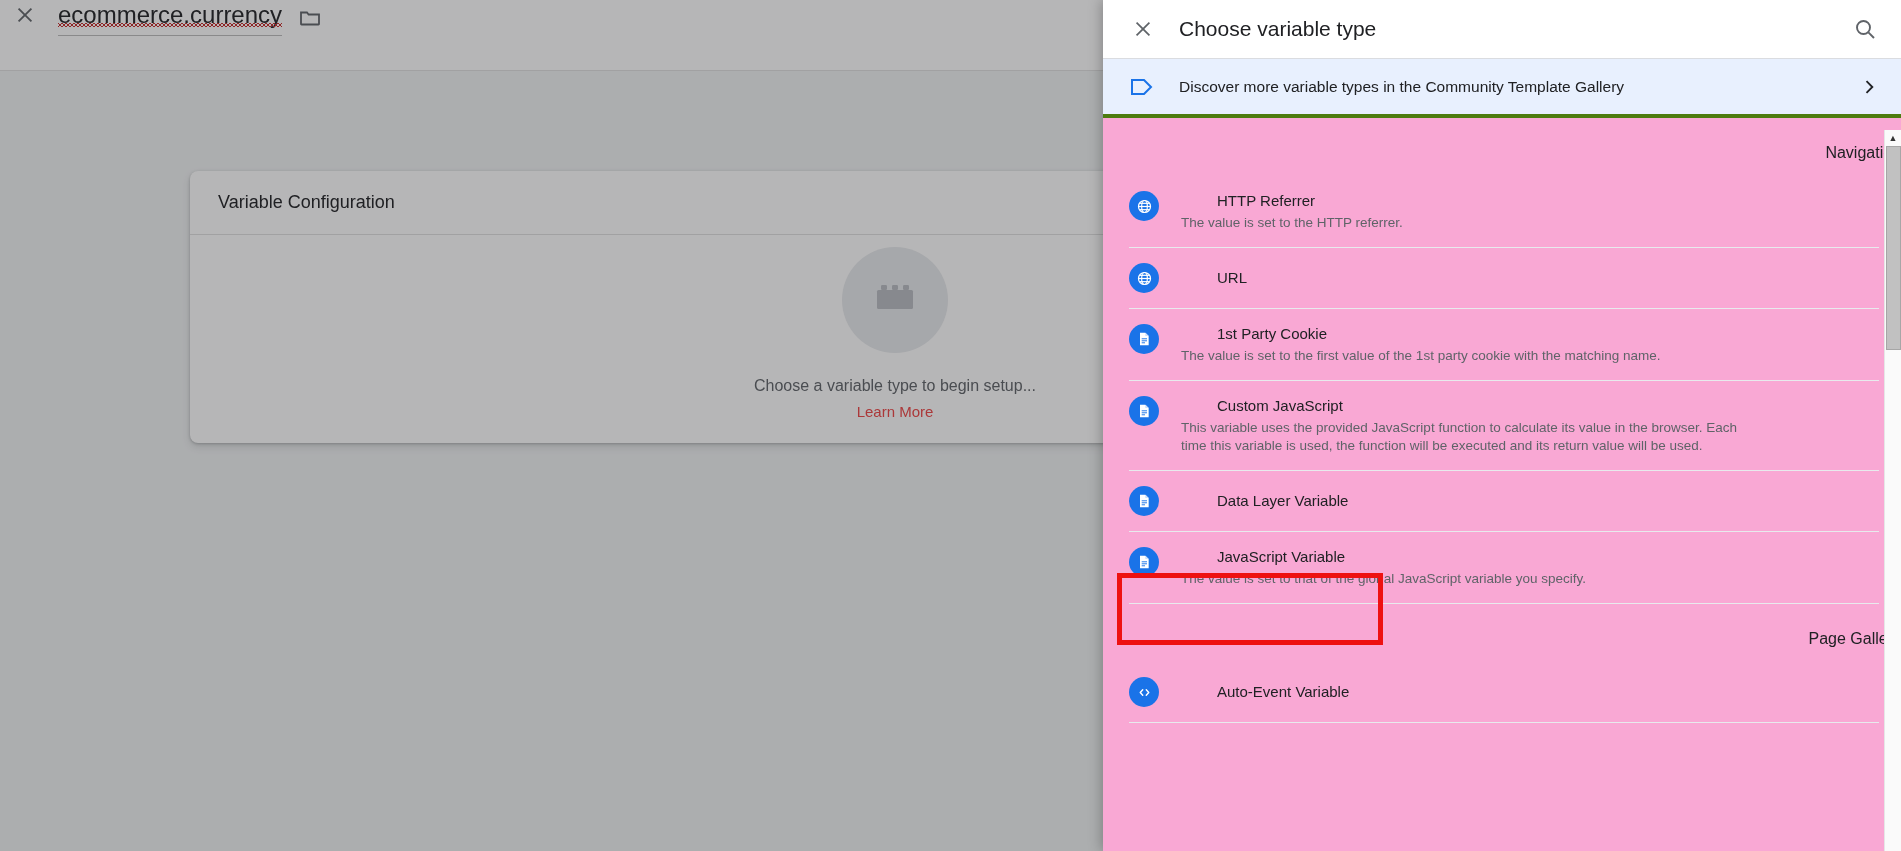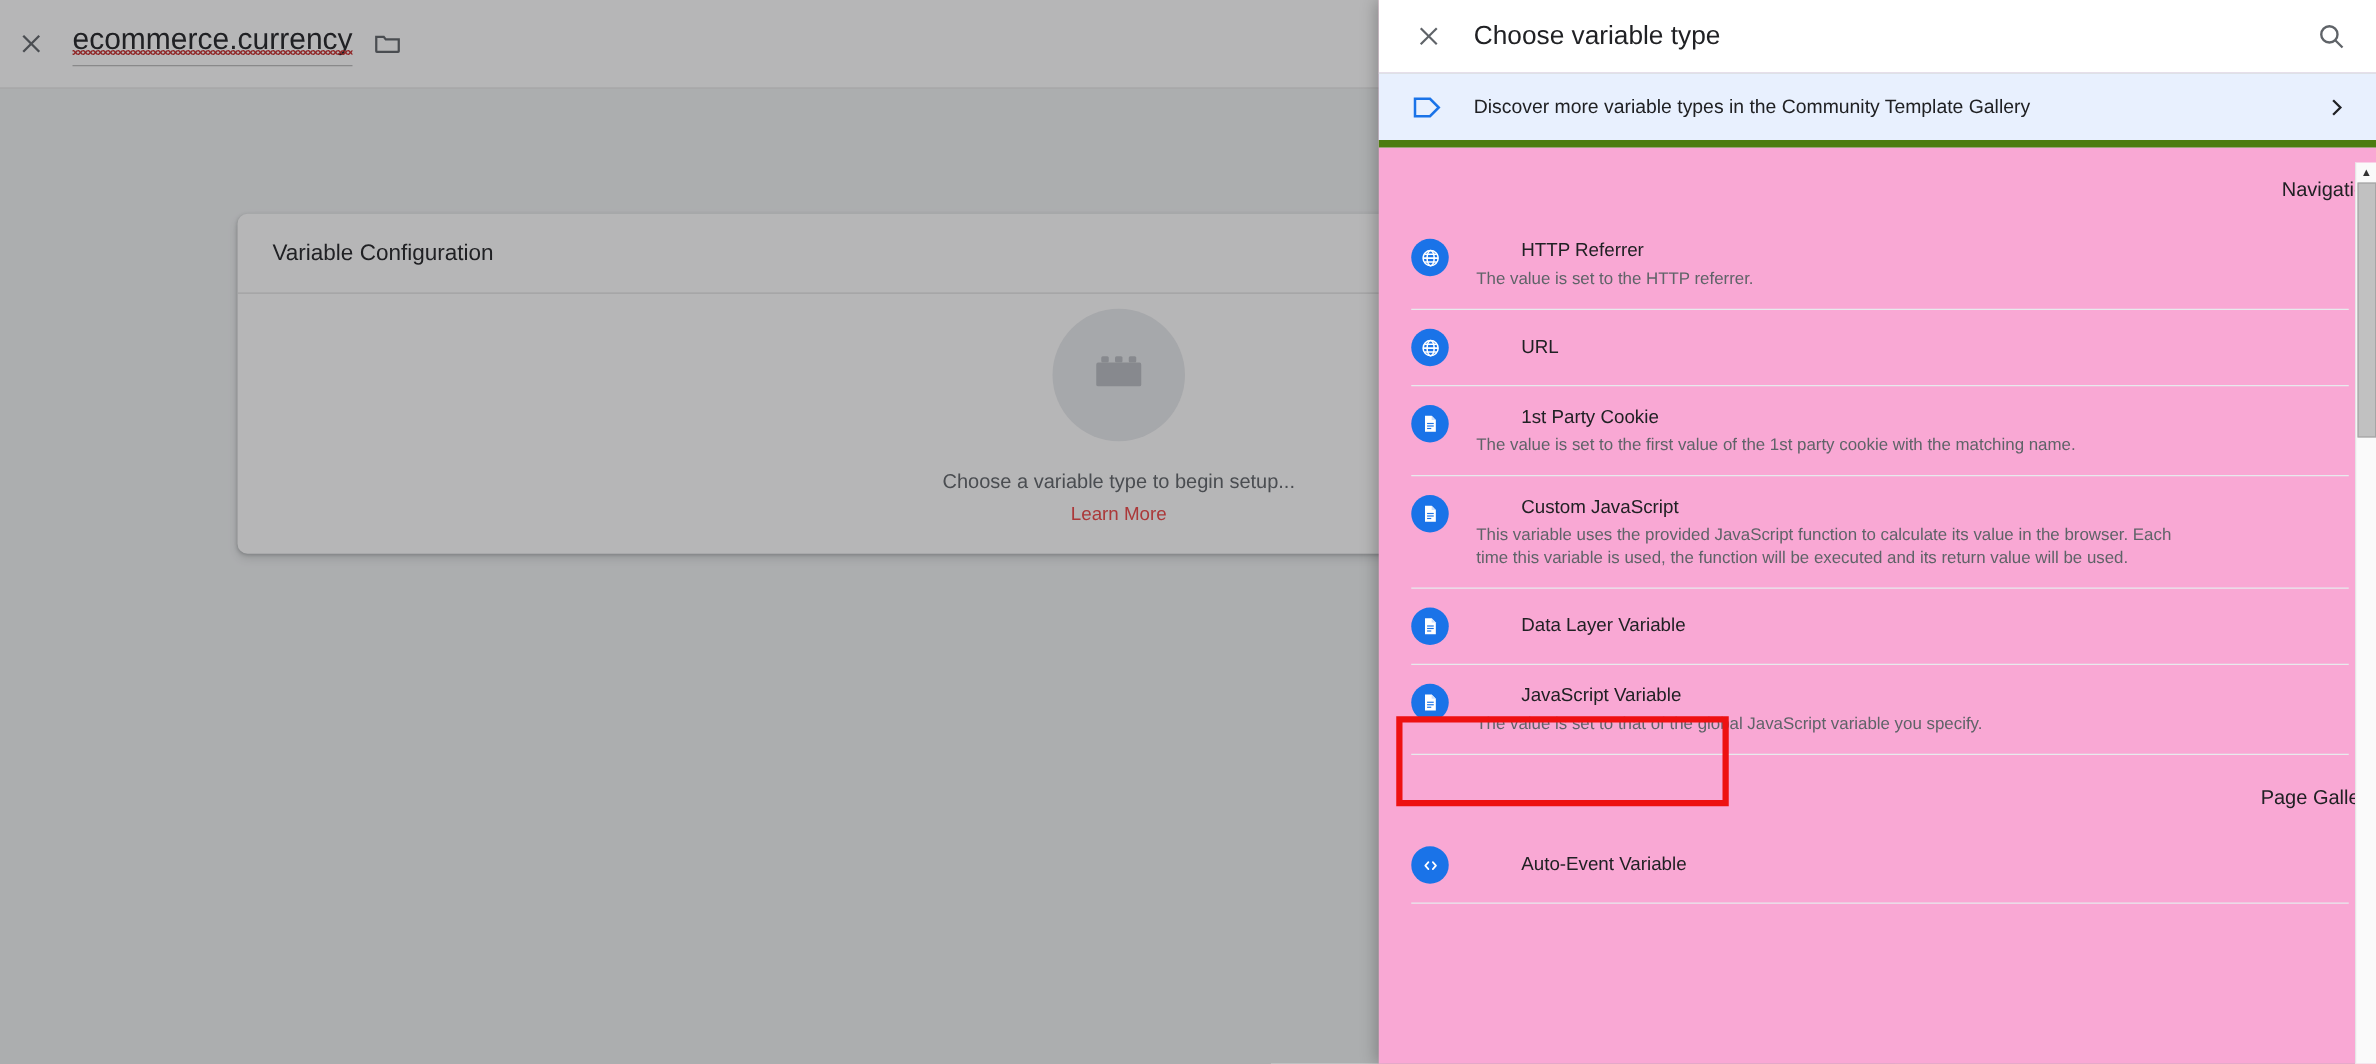--- a/index.html
+++ b/index.html
@@ -14,21 +14,21 @@
   #app-background {
     position: absolute; inset: 0;
     background: #ffffff;
   }
 
   #bg-topbar {
     position: absolute;
     left: 0; top: 0; width: 1901px; height: 71px;
     background: #ffffff;
     border-bottom: 1px solid #e0e0e0;
-    display: flex; align-items: center;
+    display: flex; align-items: flex-start;
   }
   #close-editor-btn {
     width: 30px; height: 30px;
     margin-left: 10px; margin-right: 18px;
     display: flex; align-items: center; justify-content: center;
     color: #5f6368; cursor: pointer;
   }
   #var-name-wrap {
     display: flex; align-items: center; gap: 16px;
   }
@@ -131,21 +131,21 @@
     display: flex; align-items: center; justify-content: center;
     color: #5f6368; cursor: pointer;
   }
 
   #gallery-banner {
     background: #e8f0fe;
     height: 60px; min-height: 60px;
     display: flex; align-items: center;
     padding: 0 22px 0 26px;
     border-top: 1px solid #dadce0;
-    border-bottom: 6px solid #4d7c0f;
+    border-bottom: 4px solid #4d7c0f;
     cursor: pointer;
   }
   #gallery-banner .tag-icon {
     width: 26px; margin-right: 24px;
     display: flex; align-items: center; color: #1a73e8;
   }
   #gallery-banner-label { flex: 1; font-size: 15.5px; color: #202124; }
   #gallery-banner .chev { color: #202124; display: flex; align-items: center; }
 
   #panel-scroll {

